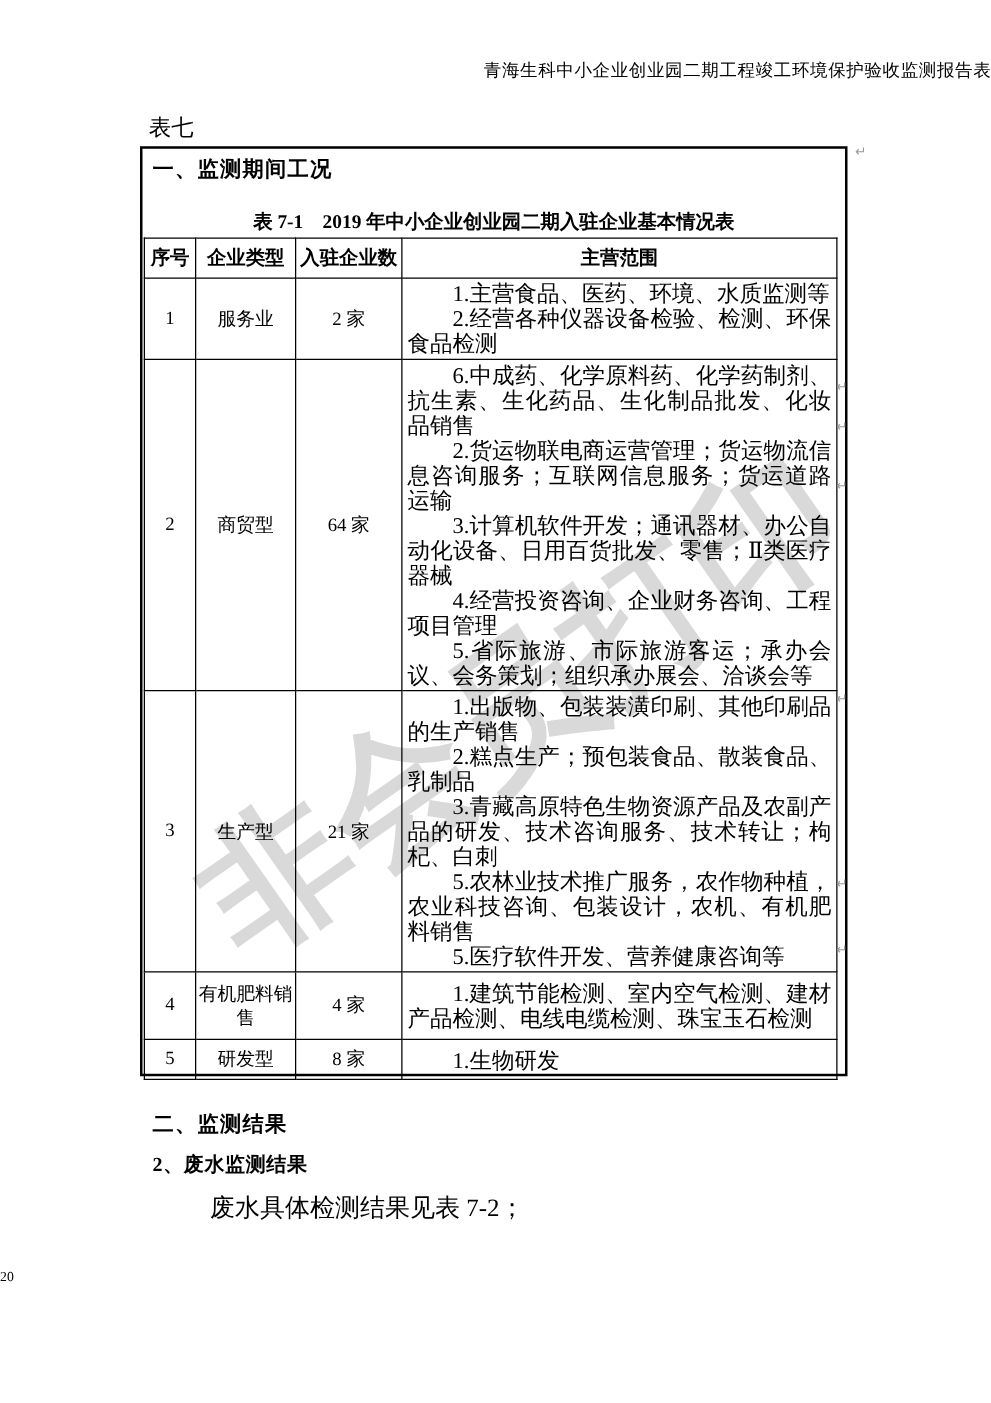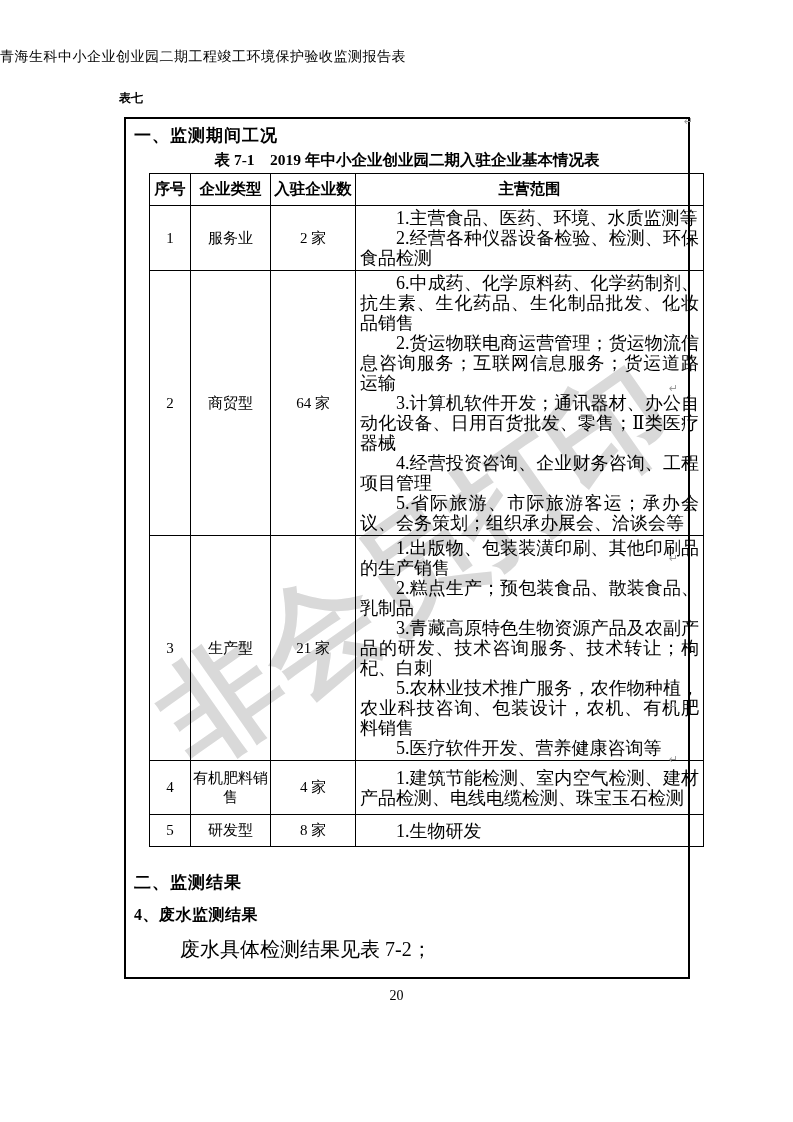--- a/index.html
+++ b/index.html
@@ -24,49 +24,49 @@
     font-weight:700;
     color:#d9d9d9;
     white-space:nowrap;
     z-index:0;
     font-family:"Liberation Sans","DejaVu Sans",sans-serif;
     user-select:none;
   }
   .content { position:relative; z-index:1; }
   .doc-header {
     position:absolute; left:0; top:48px; width:100%;
-    text-align:left; font-size:14px; letter-spacing:0.5px;
+    text-align:right; font-size:14px; letter-spacing:0.5px;
   }
   .table-label {
     position:absolute; left:119px; top:90px;
-    font-size:12px; font-weight:700;
+    font-size:18px; font-weight:400;
   }
   .outer-box {
-    position:absolute; left:124px; top:117px;
-    width:566px; height:862px;
+    position:absolute; left:112px; top:117px;
+    width:566px; height:744px;
     border:2px solid #000;
   }
   .sec-heading {
     font-size:17px; font-weight:700;
     margin:5px 10px 2px 8px;
     letter-spacing:1px;
   }
   .para {
     font-size:16.5px; line-height:37px;
     text-align:justify;
     text-indent:2.2em;
     margin:0 10px 0 10px;
   }
   .tbl-title {
     text-align:center; font-weight:700; font-size:15.5px;
-    margin:3px 0 2px 0;
+    margin:20px 0 2px 0;
   }
   table.company {
     border-collapse:collapse;
-    margin-left:23px;
+    margin-left:1px;
     table-layout:fixed;
     width:554px;
     padding-left:32px;
   }
   table.company th, table.company td {
     border:1.5px solid #000;
     font-size:15px;
   }
   table.company th {
     font-size:15.5px; font-weight:700;
@@ -85,22 +85,22 @@
   .sub-heading {
     font-size:16px; font-weight:700;
     margin:11px 10px 0 8px;
     letter-spacing:0.5px;
   }
   .body-line {
     font-size:20px; margin:10px 10px 0 10px;
     text-indent:2.2em;
   }
   .footer-page {
-    position:absolute; left:0; top:988px; width:100%;
-    text-align:center; font-size:14px;
+    position:absolute; left:0; top:1016px; width:100%;
+    text-align:left; font-size:11px;
     font-family:"Liberation Serif","DejaVu Serif",serif;
   }
   .ret-mark {
     position:absolute;
     font-size:11px; color:#9a9a9a; z-index:2;
     font-family:"DejaVu Sans",sans-serif;
   }
 </style>
 </head>
 <body>
@@ -186,21 +186,21 @@
           <td class="c">研发型</td>
           <td class="c">8 家</td>
           <td class="scope">
             <p>1.生物研发</p>
           </td>
         </tr>
       </tbody>
         </table>
 
       <div class="sec-heading" style="margin-top:24px;">二、监测结果</div>
-      <div class="sub-heading">4、废水监测结果</div>
+      <div class="sub-heading">2、废水监测结果</div>
       <div class="body-line">废水具体检测结果见表 7-2；</div>
 
     </div>
 
     <div class="footer-page">20</div>
 
     <span class="ret-mark" style="left:684px; top:115px;">↵</span>
     <span class="ret-mark" style="left:669px; top:303px;">↵</span>
     <span class="ret-mark" style="left:669px; top:335px;">↵</span>
     <span class="ret-mark" style="left:669px; top:382px;">↵</span>

